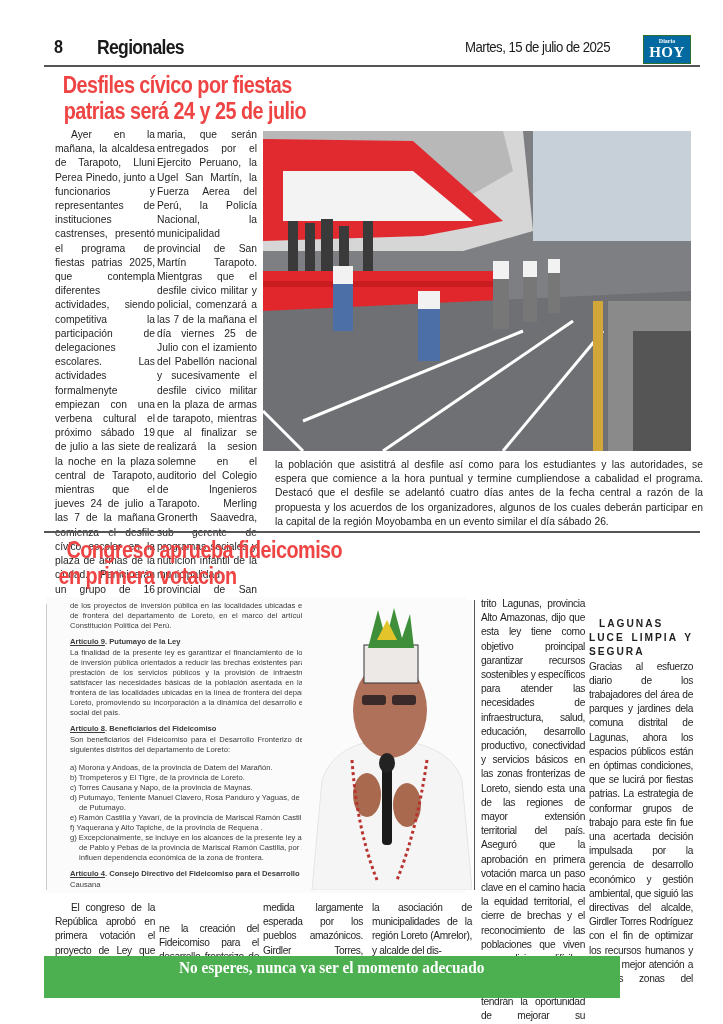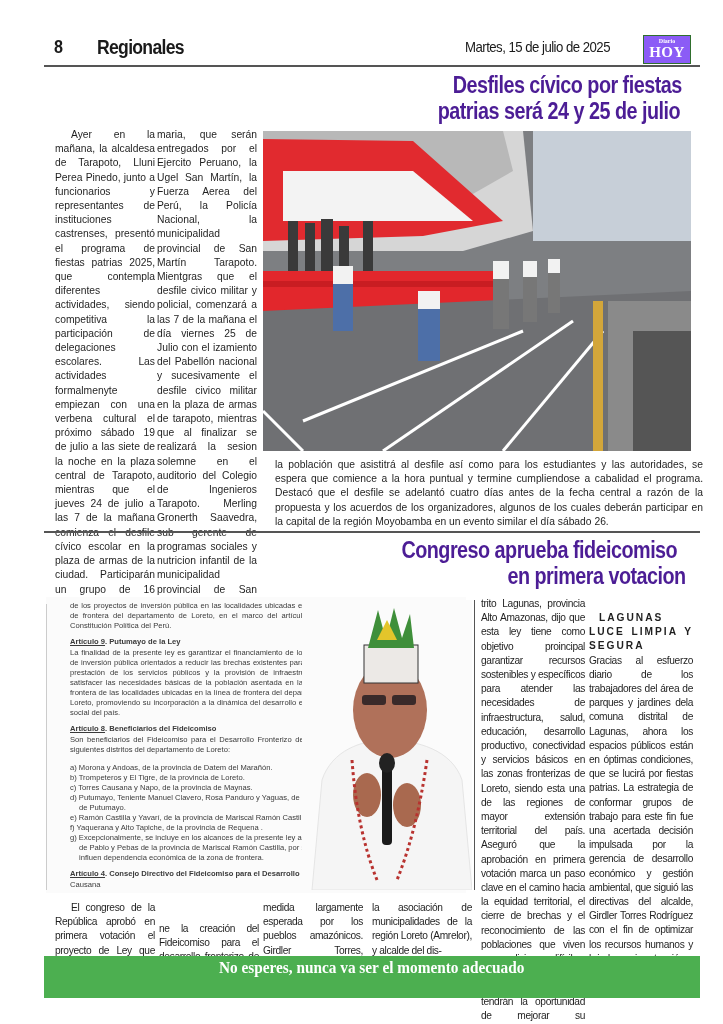--- a/index.html
+++ b/index.html
@@ -2,27 +2,27 @@
 <html><head>
 <meta charset="utf-8">
 <style>
   html, body { margin: 0; padding: 0; background: #ffffff; }
   body { width: 723px; height: 1024px; position: relative; overflow: hidden; font-family: "Liberation Sans", sans-serif; color: #1a1a1a; }
 
   .header { position: absolute; left: 40px; top: 34px; width: 660px; height: 30px; }
   .page-num { position: absolute; left: 14px; top: 2px; font-family: "Liberation Sans", sans-serif; font-weight: bold; font-size: 19px; letter-spacing: -0.5px; transform: scaleX(0.85); transform-origin: left; }
   .section-name { position: absolute; left: 57px; top: 2px; font-weight: bold; font-size: 20px; letter-spacing: -0.8px; transform: scaleX(0.88); transform-origin: left; }
   .date { position: absolute; left: 425px; top: 4px; font-size: 15px; letter-spacing: -0.6px; transform: scaleX(0.88); transform-origin: left; white-space: nowrap; }
-  .logo { position: absolute; left: 603px; top: 1px; width: 46px; height: 27px; background: #8b5cf6; border: 1px solid #2f6f2d; color: #fff; text-align: center; font-family: "Liberation Serif", serif; }
+  .logo { position: absolute; left: 603px; top: 1px; width: 46px; height: 27px; background: #0369a1; border: 1px solid #2f6f2d; color: #fff; text-align: center; font-family: "Liberation Serif", serif; }
   .logo .l1 { font-size: 6px; font-weight: bold; line-height: 8px; display: block; margin-top: 1px; }
   .logo .l2 { font-size: 15px; font-weight: bold; line-height: 15px; display: block; letter-spacing: 0.5px; }
 
   .rule { position: absolute; left: 44px; width: 656px; height: 2px; background: #555; }
 
-  .headline { position: absolute; left: 44px; width: 656px; text-align: right; font-weight: bold; font-size: 23px; line-height: 26px; letter-spacing: -0.6px; color: #4c1d95; }
+  .headline { position: absolute; left: 44px; width: 656px; text-align: left; font-weight: bold; font-size: 23px; line-height: 26px; letter-spacing: -0.6px; color: #ef4444; }
   .headline span { display: inline-block; transform: scaleX(0.86); }
 
   .col { position: absolute; font-size: 10.3px; line-height: 14.2px; text-align: justify; color: #1f1f1f; }
   .col p { margin: 0; }
   .indent { text-indent: 16px; }
   .col.narrow { letter-spacing: -0.35px; font-size: 10.2px; }
 
   .photo1 { position: absolute; left: 263px; top: 131px; width: 428px; height: 320px; overflow: hidden; background: #8a8a8a; }
   .photo2 { position: absolute; left: 302px; top: 600px; width: 170px; height: 290px; overflow: hidden; }
 
@@ -31,21 +31,21 @@
   .doc p { margin: 0 0 6px 0; text-align: justify; }
   .doc .art { font-weight: bold; margin: 6px 0 1px; }
   .doc .art u { text-decoration: underline; }
   .doc ul { margin: 8px 0 6px 0; padding: 0; list-style: none; }
   .doc li { padding-left: 9px; text-indent: -9px; }
   .docrule { position: absolute; left: 46px; top: 604px; width: 1px; height: 286px; background: #ccc; }
   .vrule { position: absolute; left: 474px; top: 600px; width: 1px; height: 290px; background: #555; }
 
   .subhead { font-weight: bold; letter-spacing: 2px; text-align: left; }
 
-  .banner { position: absolute; left: 44px; top: 956px; width: 656px; height: 42px; background: #4caf50; color: #fff; font-family: "Liberation Serif", serif; font-weight: bold; font-size: 17px; text-align: center; line-height: 24px; }
+  .banner { position: absolute; left: 44px; top: 956px; width: 576px; height: 42px; background: #4caf50; color: #fff; font-family: "Liberation Serif", serif; font-weight: bold; font-size: 17px; text-align: center; line-height: 24px; }
   .banner span { display: inline-block; transform: scaleX(0.9); }
 </style>
 </head>
 <body>
 
 <div class="header">
   <div class="page-num">8</div>
   <div class="section-name">Regionales</div>
   <div class="date">Martes, 15 de julio de 2025</div>
   <div class="logo">
@@ -177,19 +177,19 @@
 <div class="col narrow" style="left:372px; top:901px; width:100px;">
   <p>la asociación de municipalidades de la región Loreto (Amrelor), y alcalde del dis-</p>
 </div>
 
 <div class="vrule"></div>
 
 <div class="col narrow" style="left:481px; top:597px; width:104px;">
   <p>trito Lagunas, provincia Alto Amazonas, dijo que esta ley tiene como objetivo proincipal garantizar recursos sostenibles y específicos para atender las necesidades de infraestructura, salud, educación, desarrollo productivo, conectividad y servicios básicos en las zonas fronterizas de Loreto, siendo esta una de las regiones de mayor extensión territorial del país. Aseguró que la aprobación en primera votación marca un paso clave en el camino hacia la equidad territorial, el cierre de brechas y el reconocimiento de las poblaciones que viven en condiciones difíciles, muchas veces olvidadas por el Estado, y con esto tendrán la oportunidad de mejorar su coondición de vida. Así mismo, dstacó el trabajo de todos los alcaldes comprometidos y la gestión de la directiva de la Amrelor, indican-</p>
 </div>
 <div class="col narrow" style="left:589px; top:597px; width:104px;">
-  <p class="subhead" style="margin-top:14px; text-align:justify; text-align-last:justify; text-indent:10px;">LAGUNAS LUCE LIMPIA Y SEGURA</p>
+  <p class="subhead" style="margin-top:20px; text-align:justify; text-align-last:justify; text-indent:10px;">LAGUNAS LUCE LIMPIA Y SEGURA</p>
   <p>Gracias al esfuerzo diario de los trabajadores del área de parques y jardines dela comuna distrital de Lagunas, ahora los espacios públicos están en óptimas condiciones, que se lucirá por fiestas patrias. La estrategia de conformar grupos de trabajo para este fin fue una acertada decisión impulsada por la gerencia de desarrollo económico y gestión ambiental, que siguió las directivas del alcalde, Girdler Torres Rodríguez con el fin de optimizar los recursos humanos y brindar mejor atención a distintas zonas del distrito.</p>
 </div>
 
 <div class="banner">
   <span>No esperes, nunca va ser el momento adecuado</span>
 </div>
 
 </body></html>

